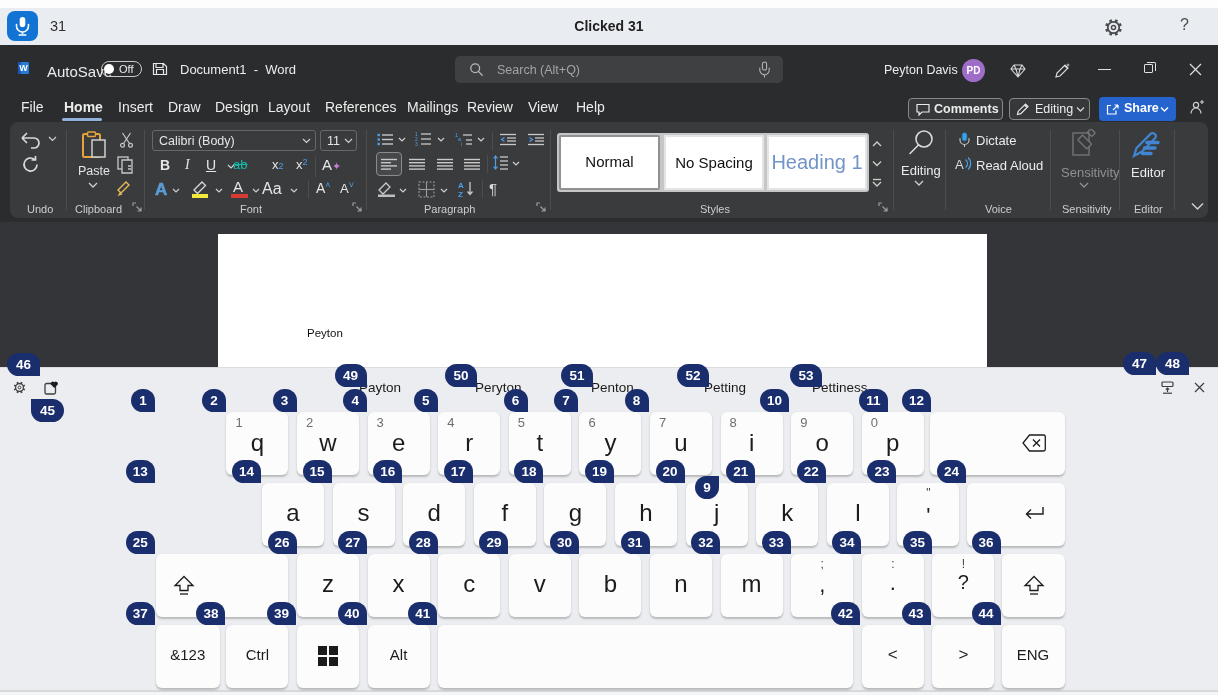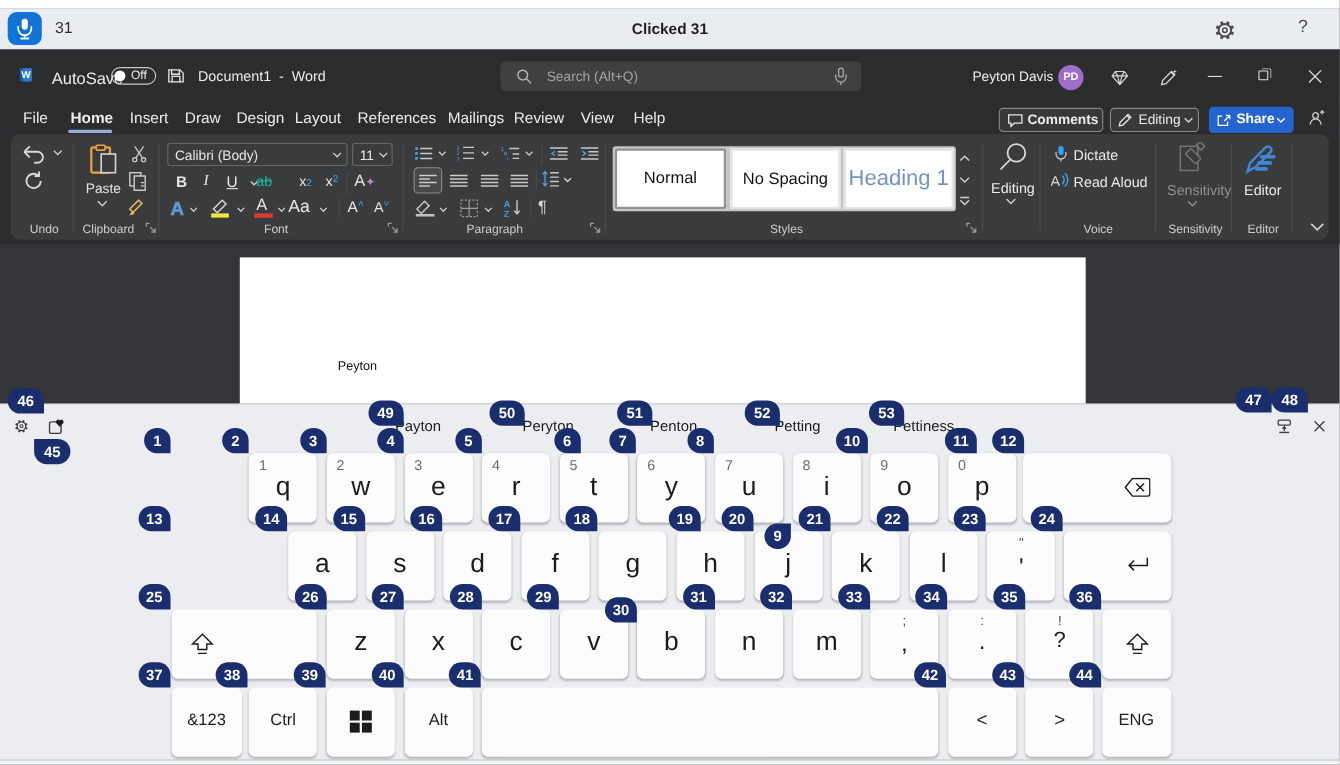--- a/index.html
+++ b/index.html
@@ -593,32 +593,32 @@
 <div class="badge tr" style="left:695.0px;top:476.0px;width:24px;">9</div>
 <div class="badge " style="left:760.0px;top:388.5px;width:29px;">10</div>
 <div class="badge " style="left:859.0px;top:388.5px;width:29px;">11</div>
 <div class="badge " style="left:902.0px;top:388.5px;width:29px;">12</div>
 <div class="badge " style="left:125.8px;top:459.5px;width:29px;">13</div>
 <div class="badge " style="left:232.0px;top:459.5px;width:29px;">14</div>
 <div class="badge " style="left:302.6px;top:459.5px;width:29px;">15</div>
 <div class="badge " style="left:373.2px;top:459.5px;width:29px;">16</div>
 <div class="badge " style="left:443.8px;top:459.5px;width:29px;">17</div>
 <div class="badge " style="left:514.4px;top:459.5px;width:29px;">18</div>
-<div class="badge " style="left:585.0px;top:459.5px;width:29px;margin-left:23px;">19</div>
+<div class="badge " style="left:585.0px;top:459.5px;width:29px;">19</div>
 <div class="badge " style="left:655.6px;top:459.5px;width:29px;">20</div>
 <div class="badge " style="left:726.2px;top:459.5px;width:29px;">21</div>
 <div class="badge " style="left:796.8px;top:459.5px;width:29px;">22</div>
 <div class="badge " style="left:867.4px;top:459.5px;width:29px;">23</div>
 <div class="badge " style="left:937.0px;top:459.5px;width:29px;">24</div>
 <div class="badge " style="left:125.8px;top:530.5px;width:29px;">25</div>
 <div class="badge " style="left:267.6px;top:530.5px;width:29px;">26</div>
 <div class="badge " style="left:338.2px;top:530.5px;width:29px;">27</div>
 <div class="badge " style="left:408.8px;top:530.5px;width:29px;">28</div>
 <div class="badge " style="left:479.4px;top:530.5px;width:29px;">29</div>
-<div class="badge " style="left:550.0px;top:530.5px;width:29px;margin-top:12px;">30</div>
+<div class="badge " style="left:550.0px;top:530.5px;width:29px;">30</div>
 <div class="badge " style="left:620.6px;top:530.5px;width:29px;">31</div>
 <div class="badge " style="left:691.2px;top:530.5px;width:29px;">32</div>
 <div class="badge " style="left:761.8px;top:530.5px;width:29px;">33</div>
 <div class="badge " style="left:832.4px;top:530.5px;width:29px;">34</div>
 <div class="badge " style="left:903.0px;top:530.5px;width:29px;">35</div>
 <div class="badge " style="left:971.5px;top:530.5px;width:29px;">36</div>
 <div class="badge " style="left:125.8px;top:601.5px;width:29px;">37</div>
 <div class="badge " style="left:196.4px;top:601.5px;width:29px;">38</div>
 <div class="badge " style="left:267.0px;top:601.5px;width:29px;">39</div>
 <div class="badge " style="left:337.6px;top:601.5px;width:29px;">40</div>

